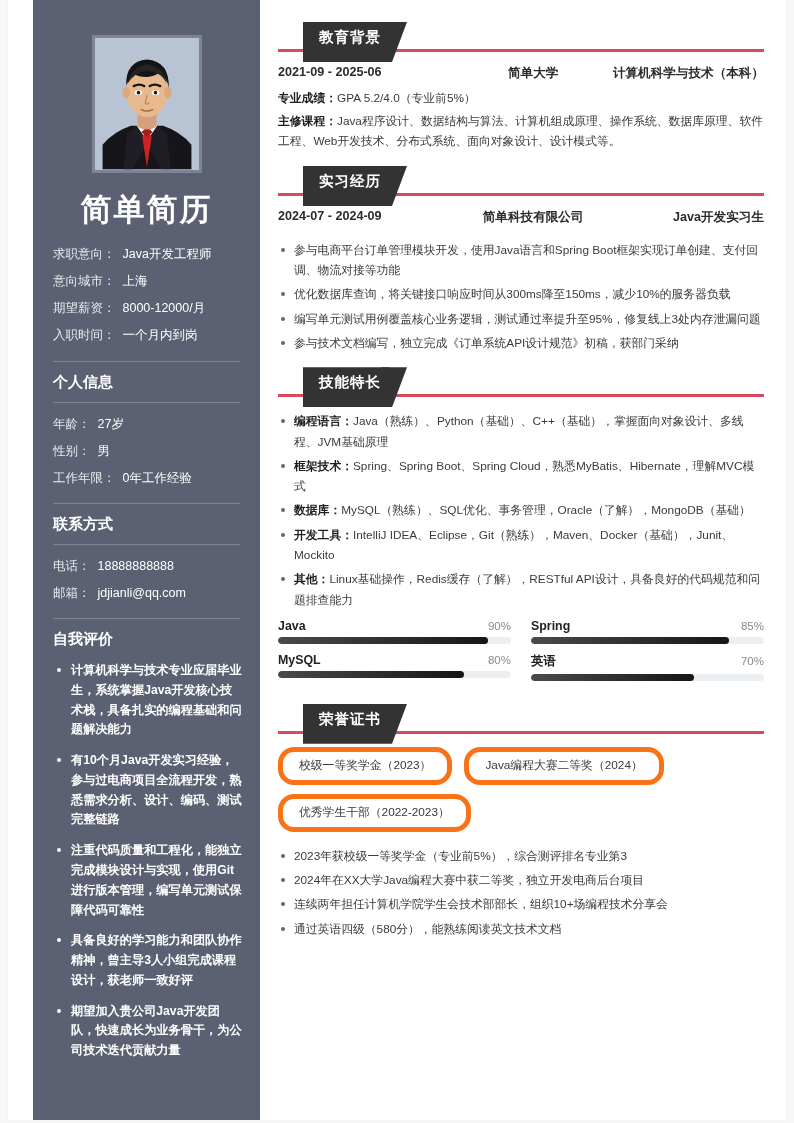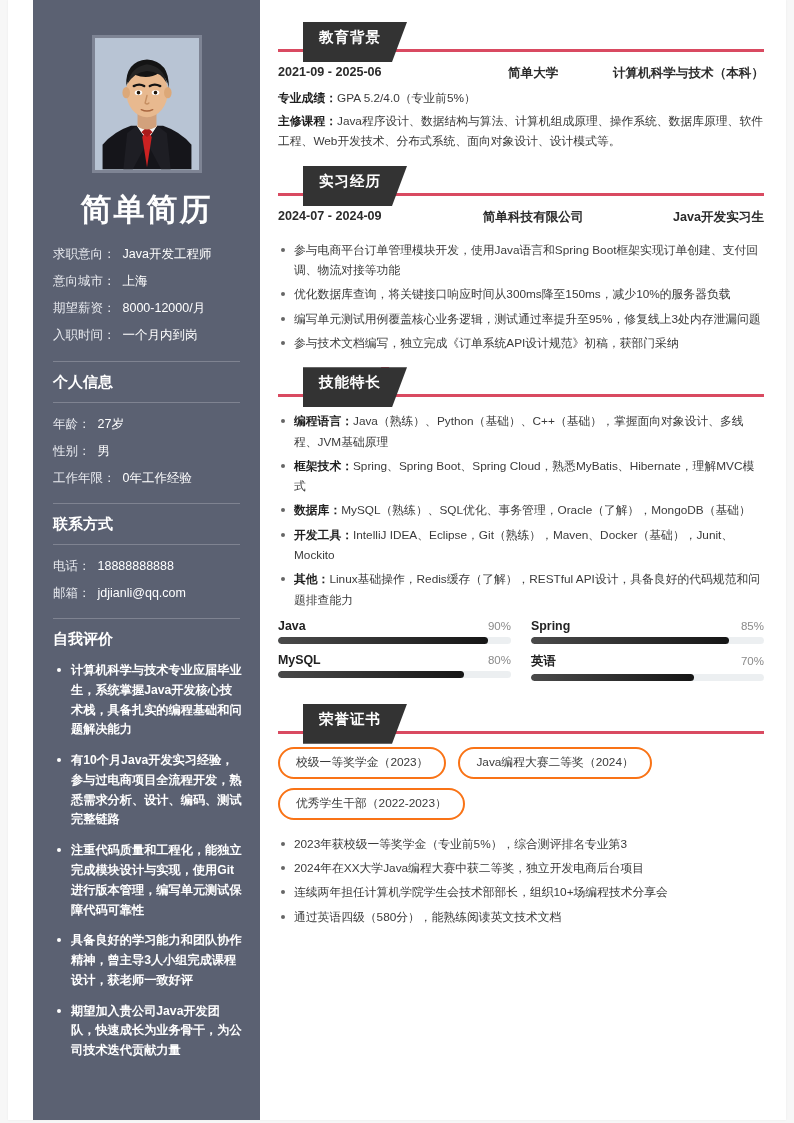--- a/index.html
+++ b/index.html
@@ -208,21 +208,21 @@
   }
 
   
   .tags {
     display: flex;
     flex-wrap: wrap;
     gap: 9px 12px;
     margin-bottom: 11px;
   }
   .tag {
-    border: 2px solid #f97316;
+    border: 5px solid #f97316;
     border-radius: 16px;
     padding: 6px 16px;
     font-size: 11.8px;
     color: #3a3a3a;
     background: #ffffff;
     white-space: nowrap;
   }
 </style>
 </head>
 <body>

